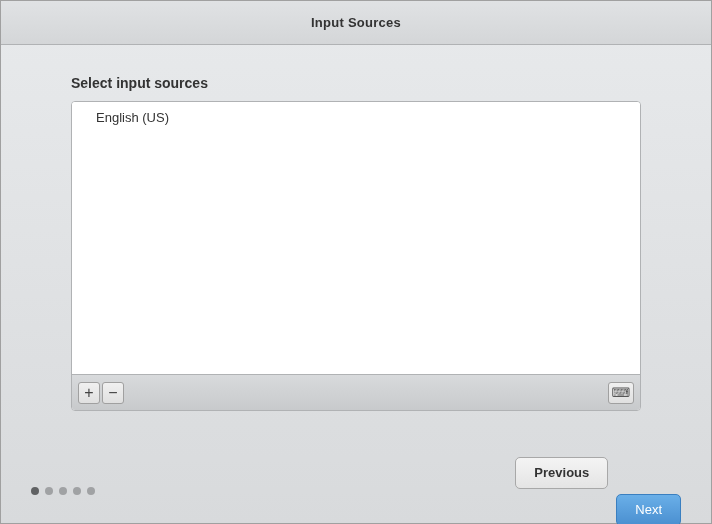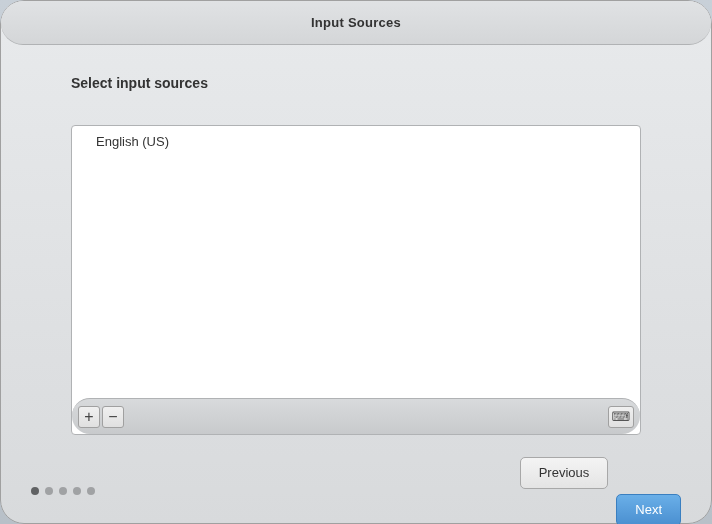--- a/index.html
+++ b/index.html
@@ -1,19 +1,18 @@
 <!DOCTYPE html>
 <html><head>
   <meta charset="utf-8">
   <style>
     * {
       box-sizing: border-box;
       margin: 0;
       padding: 0;
-      border-radius: 24px;
     }
 
     body {
       width: 712px;
       height: 524px;
       background: linear-gradient(to bottom, #c8d0d8 0%, #b8c0c8 100%);
       display: flex;
       align-items: center;
       justify-content: center;
       font-family: -apple-system, BlinkMacSystemFont, 'Helvetica Neue', Arial, sans-serif;
@@ -45,21 +44,20 @@
       font-weight: 600;
       color: #333;
       letter-spacing: 0.02em;
     }
 
     .content-area {
       flex: 1;
       display: flex;
       flex-direction: column;
       padding: 30px 70px 20px 70px;
-      gap: 24px;
     }
 
     .section-label {
       font-size: 14px;
       font-weight: 600;
       color: #333;
       margin-bottom: 10px;
     }
 
     .list-container {
@@ -176,21 +174,21 @@
       padding: 0 18px;
       background: linear-gradient(to bottom, #f4f4f4 0%, #e4e4e4 100%);
       border: 1px solid #a8a8a8;
       border-radius: 5px;
       font-size: 13px;
       color: #333;
       cursor: pointer;
       display: flex;
       align-items: center;
       justify-content: center;
-      font-weight: 400;
+      font-weight: 700;
     }
 
     .nav-btn.primary {
       background: linear-gradient(to bottom, #6aafe8 0%, #4a8fd0 100%);
       border-color: #3a7fc0;
       color: #fff;
       font-weight: 500;
       margin-top: 37px;
     }
   </style>

